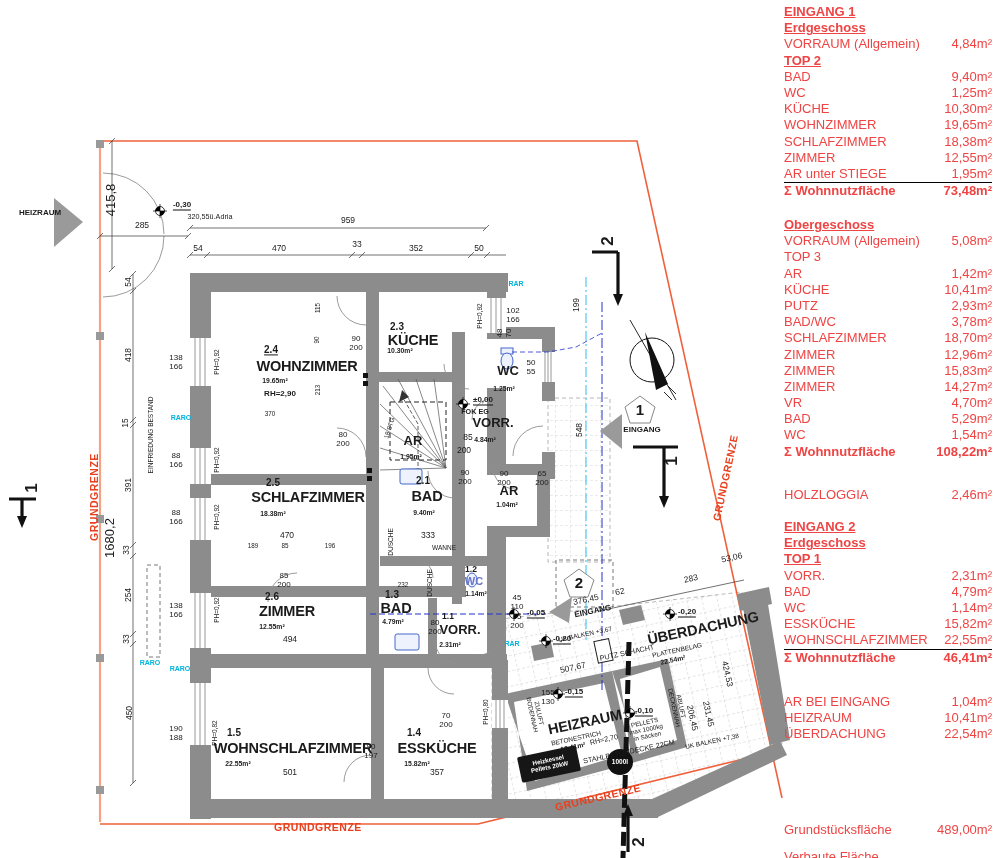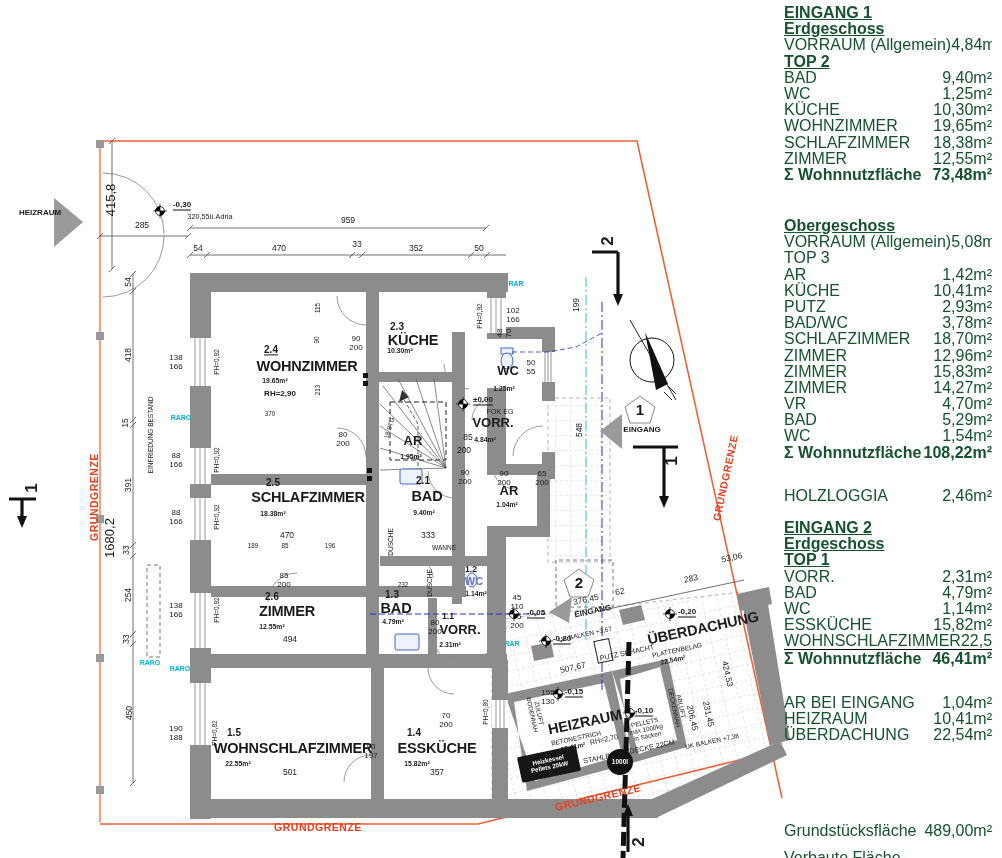--- a/index.html
+++ b/index.html
@@ -25,21 +25,21 @@
   .big{font-size:13px;white-space:nowrap;}
   .pent{font-size:15px;font-weight:700;}
   .sec{font-size:17px;font-weight:700;}
   .wcBlue{font-size:11px;font-weight:700;color:#6677cc;}
   .circLbl{font-size:6.5px;font-weight:700;color:#fff;}
   .invBox{font-size:6.2px;font-weight:700;color:#fff;white-space:pre-line;}
 
   #area-table{position:absolute;left:784px;top:0;width:208px;height:858px;overflow:hidden;z-index:3;}
   .tsec{position:absolute;left:0;width:100%;}
   .trow{display:flex;justify-content:space-between;align-items:baseline;height:16.2px;
-        font-size:16px;color:#14532d;}
+        font-size:13px;color:#ef4444;}
   .trow .tl{white-space:nowrap;}
   .trow .tv{white-space:nowrap;}
   .trow.h .tl{font-weight:700;text-decoration:underline;}
   .trow.ru{border-bottom:1.6px solid #000;}
   .trow.sum{font-weight:700;}
 </style>
 </head>
 <body>
 
 <div id="canvas">
@@ -314,21 +314,21 @@
       <div class="lbl num" style="left: 392px; top: 595px; transform: translate(-50%, -50%) rotate(0deg);">1.3</div>
       <div class="lbl rmXL" style="left: 396px; top: 608px; transform: translate(-50%, -50%) rotate(0deg);">BAD</div>
       <div class="lbl area" style="left: 393px; top: 622px; transform: translate(-50%, -50%) rotate(0deg);">4.79m²</div>
       <div class="lbl rmL" style="left: 413px; top: 441px; transform: translate(-50%, -50%) rotate(0deg);">AR</div>
       <div class="lbl area" style="left: 411px; top: 457px; transform: translate(-50%, -50%) rotate(0deg);">1.95m²</div>
       <div class="lbl rmL" style="left: 508px; top: 371px; transform: translate(-50%, -50%) rotate(0deg);">WC</div>
       <div class="lbl area" style="left: 504px; top: 389px; transform: translate(-50%, -50%) rotate(0deg);">1.25m²</div>
       <div class="lbl rmL" style="left: 493px; top: 423px; transform: translate(-50%, -50%) rotate(0deg);">VORR.</div>
       <div class="lbl area" style="left: 485px; top: 440px; transform: translate(-50%, -50%) rotate(0deg);">4.84m²</div>
       <div class="lbl elev" style="left: 483px; top: 400px; transform: translate(-50%, -50%) rotate(0deg);">±0,00</div>
-      <div class="lbl sm7" style="left: 500px; top: 412px; transform: translate(-50%, -50%) rotate(0deg);">FOK EG</div>
+      <div class="lbl sm7" style="left: 475px; top: 412px; transform: translate(-50%, -50%) rotate(0deg); font-weight: bold;">FOK EG</div>
       <div class="lbl rmL" style="left: 509px; top: 491px; transform: translate(-50%, -50%) rotate(0deg);">AR</div>
       <div class="lbl area" style="left: 507px; top: 505px; transform: translate(-50%, -50%) rotate(0deg);">1.04m²</div>
       <div class="lbl numS" style="left: 471px; top: 570px; transform: translate(-50%, -50%) rotate(0deg);">1.2</div>
       <div class="lbl wcBlue" style="left: 474px; top: 581px; transform: translate(-50%, -50%) rotate(0deg);">WC</div>
       <div class="lbl area" style="left: 476px; top: 594px; transform: translate(-50%, -50%) rotate(0deg);">1.14m²</div>
       <div class="lbl numS" style="left: 448px; top: 617px; transform: translate(-50%, -50%) rotate(0deg); text-align: right;">1.1</div>
       <div class="lbl rmL" style="left: 460px; top: 630px; transform: translate(-50%, -50%) rotate(0deg);">VORR.</div>
       <div class="lbl area" style="left: 450px; top: 645px; transform: translate(-50%, -50%) rotate(0deg);">2.31m²</div>
       <div class="lbl num" style="left: 234px; top: 733px; transform: translate(-50%, -50%) rotate(0deg);">1.5</div>
       <div class="lbl rmXL" style="left: 293px; top: 748px; transform: translate(-50%, -50%) rotate(0deg);">WOHNSCHLAFZIMMER</div>
@@ -470,20 +470,24 @@
           <span class="tv">19,65m²</span>
         </div>
         <div class="trow ">
           <span class="tl">SCHLAFZIMMER</span>
           <span class="tv">18,38m²</span>
         </div>
         <div class="trow ">
           <span class="tl">ZIMMER</span>
           <span class="tv">12,55m²</span>
         </div>
+        <div class="trow ru">
+          <span class="tl">AR unter STIEGE</span>
+          <span class="tv">1,95m²</span>
+        </div>
         <div class="trow sum">
           <span class="tl">Σ Wohnnutzfläche</span>
           <span class="tv">73,48m²</span>
         </div>
       </div>
       <div class="tsec" style="top: 217px;">
         <div class="trow h">
           <span class="tl">Obergeschoss</span>
           <span class="tv"></span>
         </div>

